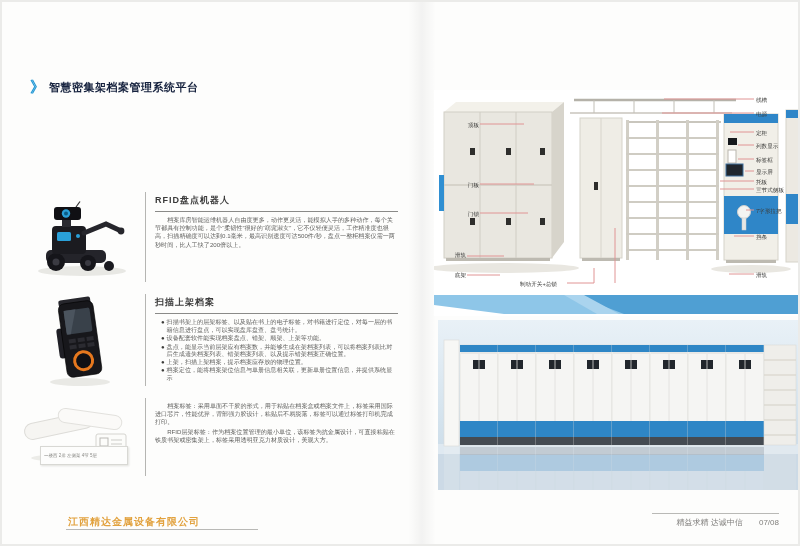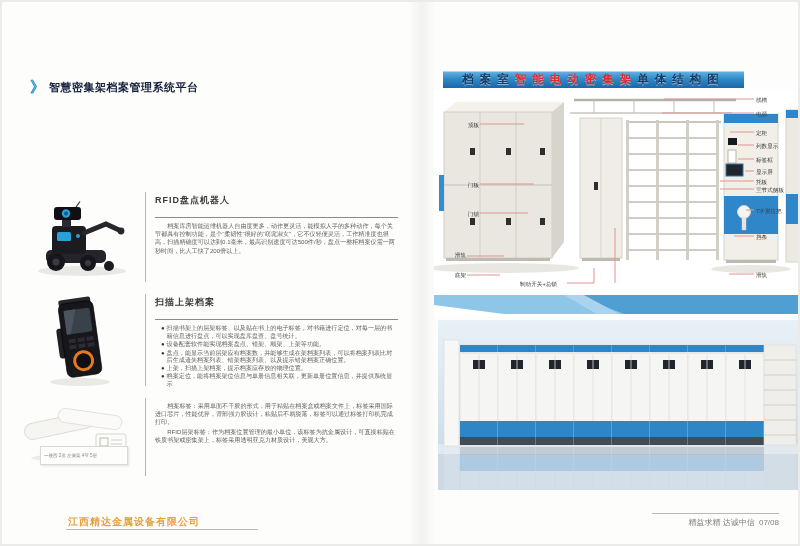--- a/index.html
+++ b/index.html
@@ -11,21 +11,21 @@
   .hdr{left:28px;top:76px;display:flex;align-items:center;}
   .hdr .chev{color:#2398d5;font-weight:bold;font-size:15px;margin-right:4px;}
   .hdr .ttl{font-size:11px;font-weight:bold;color:#17233f;letter-spacing:.5px;}
 
   .badge{left:28px;top:139px;width:178px;height:30px;line-height:30px;text-align:center;
          background:linear-gradient(180deg,#33a7dd,#0c7cc0);color:#fff;font-size:13px;
          font-family:"DejaVu Serif",serif;letter-spacing:1px;box-shadow:4px 4px 0 #c9c9c6;}
 
   
   .sec-text{left:143px;width:253px;border-left:1px solid #b5b5b2;padding-left:9px;box-sizing:border-box;}
-  .sec-title{font-size:9px;font-weight:bold;color:#3a3a3a;padding:2px 0 10px 0;
+  .sec-title{font-size:9px;font-weight:bold;color:#3a3a3a;padding:2px 0 4px 0;
              border-bottom:1px solid #8a8a88;letter-spacing:1px;}
   .sm{font-size:10px;line-height:1.32;color:#5f5f5d;transform:scale(.61);transform-origin:0 0;
       width:164%;margin-top:4px;}
   .para{text-indent:2em;margin-bottom:2px;}
   .bl{display:flex;}
   .bdot{margin:0 3px 0 10px;color:#3c3c3a;}
   .imgbox{display:flex;align-items:center;justify-content:center;}
 
   .label-strip{left:38px;top:444px;width:86px;height:17px;background:#fdfdfc;border:1px solid #d8d8d4;
                box-shadow:1px 1px 2px #e0e0dc;overflow:hidden;}
@@ -48,21 +48,21 @@
 
   .diagram{left:432px;top:88px;width:368px;height:226px;}
   .photo{left:436px;top:318px;width:364px;height:170px;}
 
   .dl{position:absolute;font-size:10px;color:#3c3c3a;white-space:nowrap;
       transform:scale(.56);transform-origin:0 0;}
   .dlr{transform-origin:100% 0;text-align:right;}
 
   .foot-right-line{left:650px;top:511px;width:127px;height:1px;background:#b9b9b6;}
   .foot-right{left:560px;top:515px;width:217px;text-align:right;font-size:8px;color:#82807e;}
-  .foot-right .pgno{margin-left:2px;text-align:center;}
+  .foot-right .pgno{margin-left:14px;text-align:center;}
 </style>
 </head>
 <body>
 
 <div id="page">
 
   <div class="abs hdr">
     <span class="chev">》</span>
     <span class="ttl">智慧密集架档案管理系统平台</span>
   </div>
@@ -160,25 +160,20 @@
       <div class="para">档案标签：采用单面不干胶的形式，用于粘贴在档案盒或档案文件上，标签采用国际进口芯片，性能优异，背部强力胶设计，粘贴后不易脱落，标签可以通过标签打印机完成打印。</div>
       <div class="para">RFID层架标签：作为档案位置管理的最小单位，该标签为抗金属设计，可直接粘贴在铁质书架或密集架上，标签采用透明亚克力材质设计，美观大方。</div>
     </div>
   </div>
 
   <div class="abs foot-left">江西精达金属设备有限公司</div>
   <div class="abs foot-left-line"></div>
 
   <div class="abs fold"></div>
 
-  <div class="abs banner">
-    <span class="b-dark">档案室</span>
-      <span class="b-red">智能电动密集架</span>
-      <span class="b-dark">单体结构图</span>
-  </div>
 
   <div class="abs diagram">
     <svg width="368" height="226" viewBox="0 0 368 226">
       <rect width="368" height="226" fill="#ffffff"></rect>
 
       <line x1="140" y1="10" x2="302" y2="10" stroke="#b5b2a9" stroke-width="2.5"></line>
       <line x1="136" y1="23" x2="298" y2="23" stroke="#c8c5bc" stroke-width="1.5"></line>
       <line x1="160" y1="10" x2="160" y2="23" stroke="#c2bfb6"></line>
         <line x1="200" y1="10" x2="200" y2="23" stroke="#c2bfb6"></line>
       <line x1="240" y1="10" x2="240" y2="23" stroke="#c2bfb6"></line>

